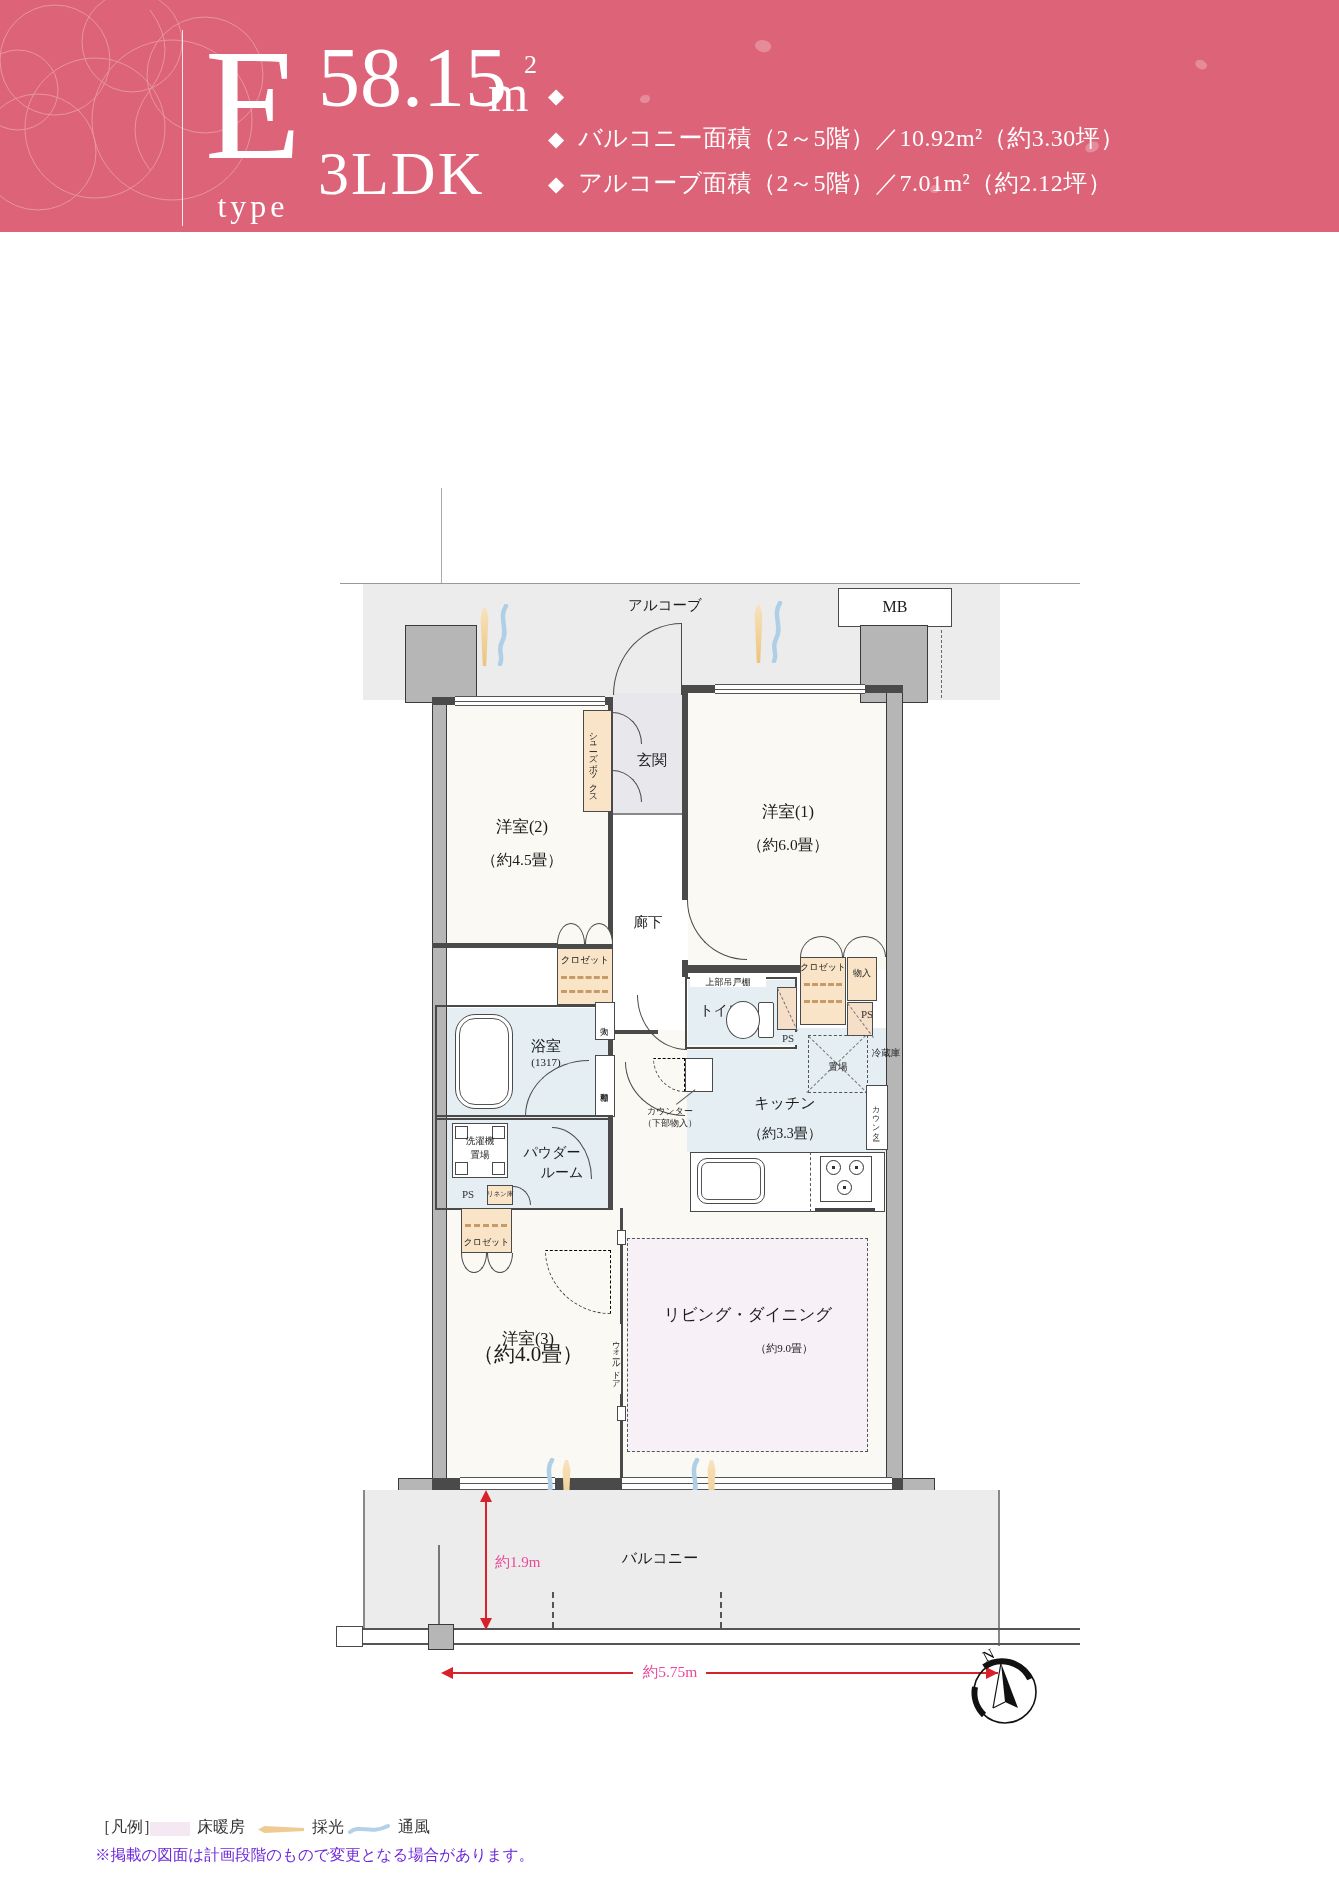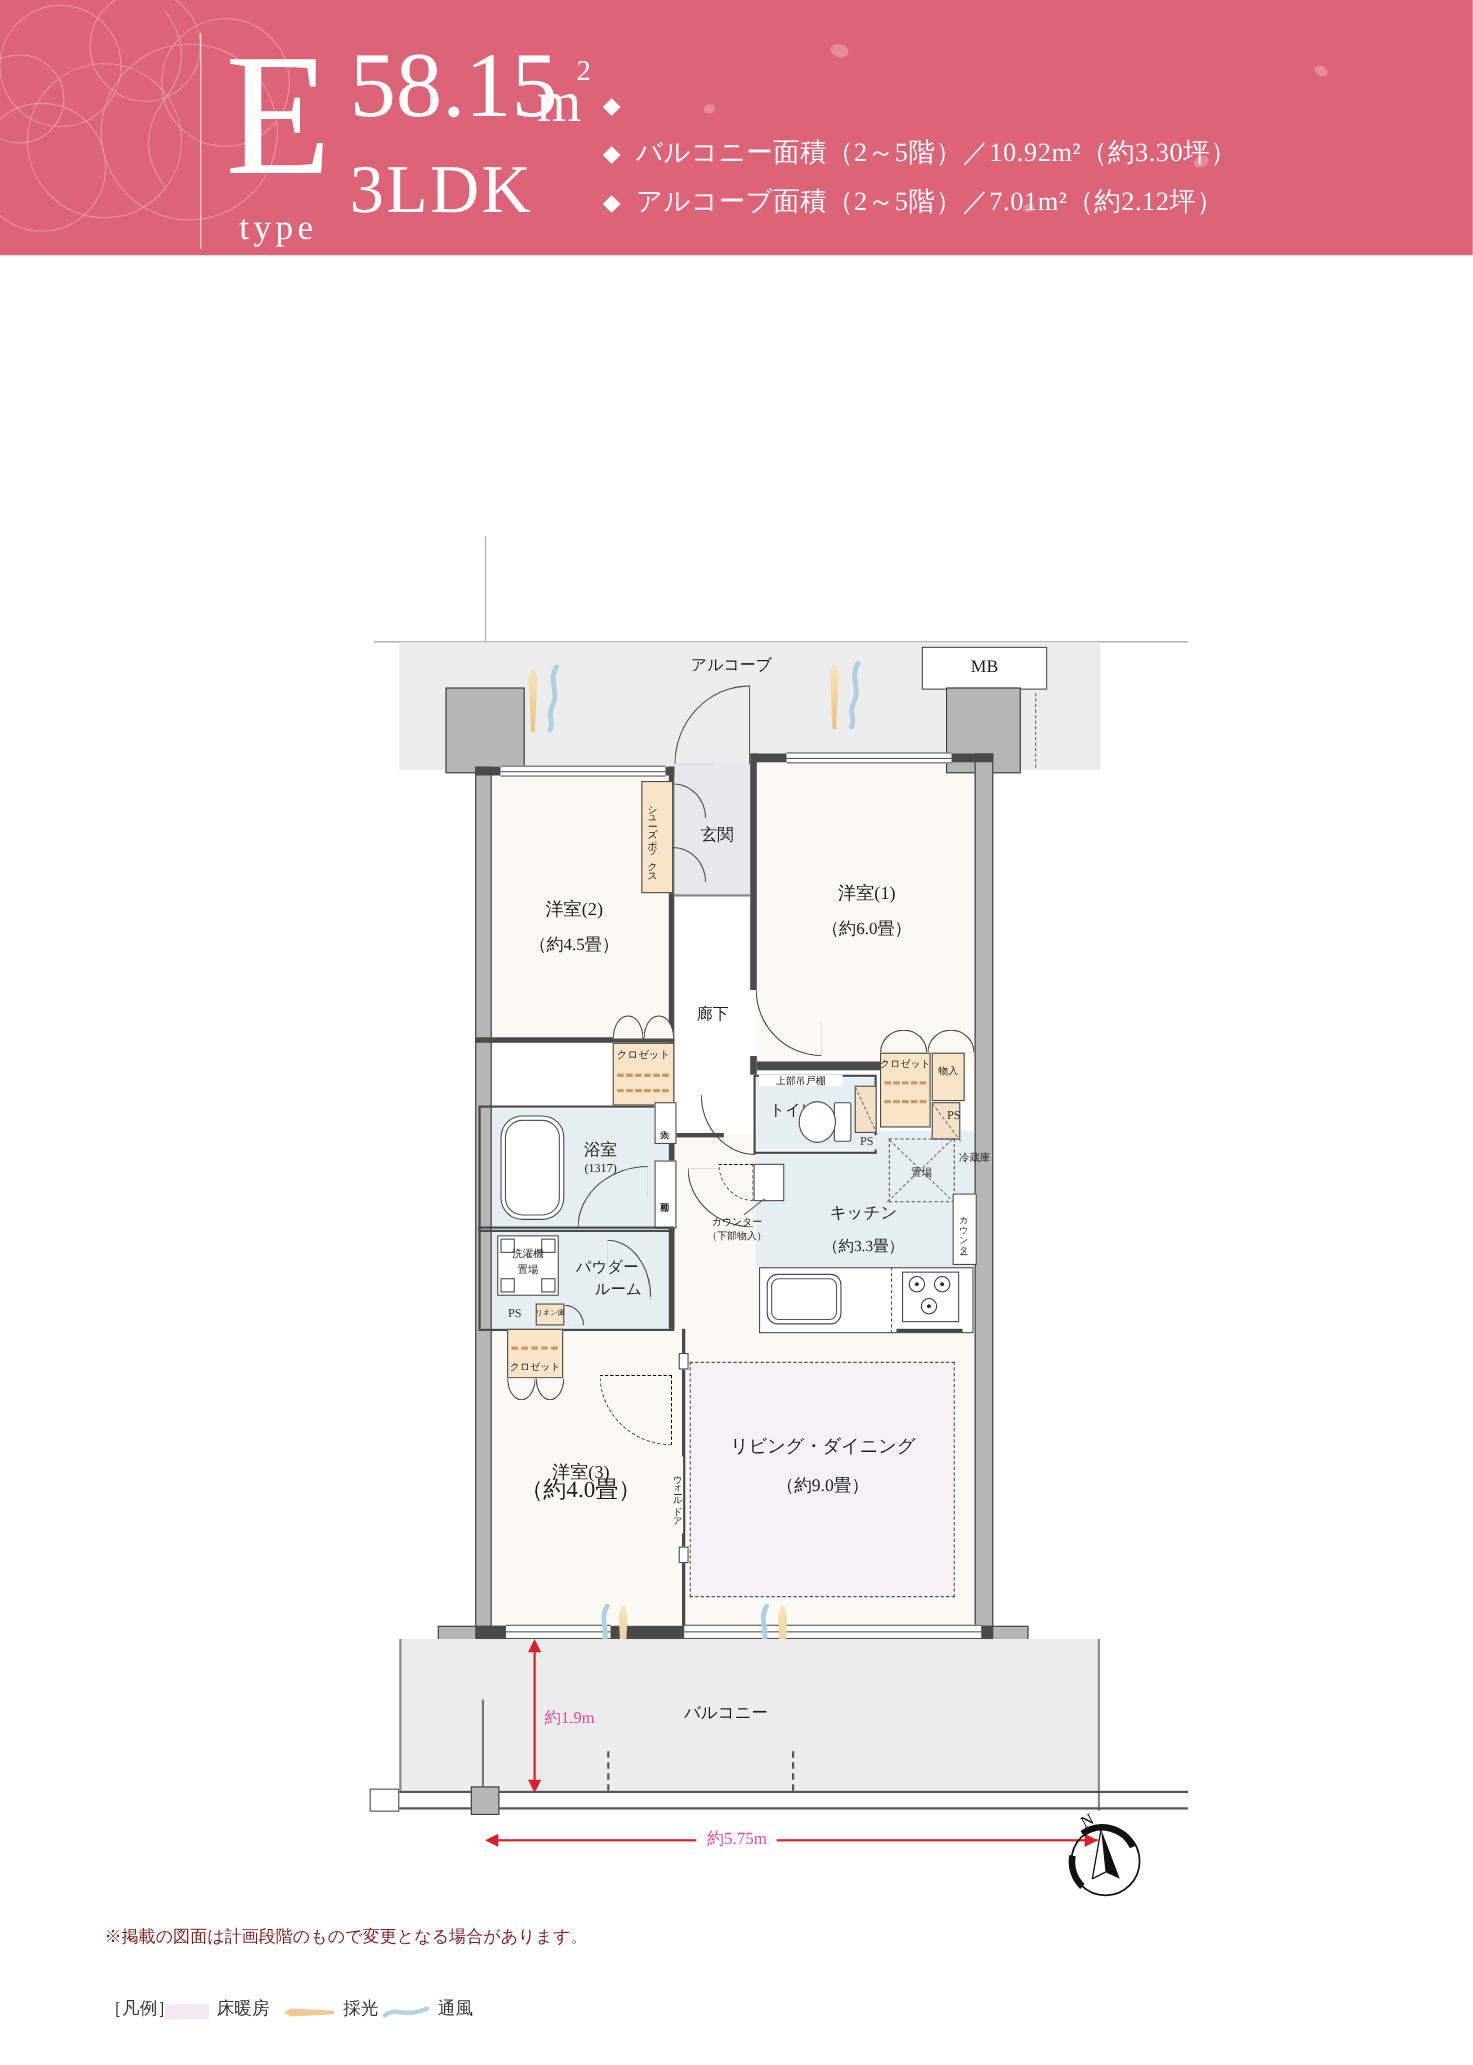--- a/index.html
+++ b/index.html
@@ -246,21 +246,21 @@
   <div class="arc arc-bl dsh" style="left:545px;top:1250px;width:66px;height:64px"></div>
   <div class="lbl" style="left:458px;top:1330px;width:140px;font-size:16.5px">洋室(3)</div>
   <div class="lbl" style="left:458px;top:1342px;width:140px;font-size:21px">（約4.0畳）</div>
 
   <div class="abs" style="left:620px;top:1208px;width:3px;height:270px;background:#4a4a4a"></div>
   <div class="box" style="left:617px;top:1230px;width:9px;height:15px"></div>
   <div class="box" style="left:617px;top:1406px;width:9px;height:15px"></div>
   <div class="lbl v" style="left:611px;top:1324px;height:70px;font-size:8.5px;letter-spacing:0;background:#fbf9f4">ウォールドア</div>
 
   <div class="lbl" style="left:662px;top:1306px;width:172px;font-size:16.5px">リビング・ダイニング</div>
-  <div class="lbl" style="left:704px;top:1342px;width:88px;font-size:16px">（約9.0畳）</div>
+  <div class="lbl" style="left:740px;top:1342px;width:88px;font-size:11px">（約9.0畳）</div>
 
   <div class="flame" style="left:478px;top:608px;width:13px;height:58px"></div>
   <svg class="abs" style="left:495px;top:604px" width="16" height="62">
       <path d="M11 2 C3 14 14 26 7 38 C2 47 9 52 5 60" fill="none" stroke="#afcfe6" stroke-width="4.5" stroke-linecap="round"></path>
     </svg>
   <div class="flame" style="left:752px;top:605px;width:13px;height:58px"></div>
   <svg class="abs" style="left:769px;top:601px" width="16" height="62">
       <path d="M11 2 C3 14 14 26 7 38 C2 47 9 52 5 60" fill="none" stroke="#afcfe6" stroke-width="4.5" stroke-linecap="round"></path>
     </svg>
   <svg class="abs" style="left:541px;top:1458px" width="16" height="62">
@@ -306,15 +306,15 @@
 
   <div class="lbl" style="left:95px;top:1818px;width:62px;font-size:16px;text-align:left;color:#333">［凡例］</div>
   <div class="abs" style="left:150px;top:1822px;width:40px;height:14px;background:#f4e9f2"></div>
   <div class="lbl" style="left:197px;top:1818px;width:60px;font-size:16px;text-align:left;color:#333">床暖房</div>
   <div class="abs" style="left:258px;top:1825px;width:46px;height:9px;background:#eecb92;clip-path:polygon(0 50%,14% 10%,100% 32%,100% 68%,14% 90%)"></div>
   <div class="lbl" style="left:312px;top:1818px;width:40px;font-size:16px;text-align:left;color:#333">採光</div>
   <svg class="abs" style="left:348px;top:1822px" width="42" height="14">
       <path d="M2 10 C12 2 22 13 40 4" fill="none" stroke="#b3d2e8" stroke-width="4" stroke-linecap="round"></path>
     </svg>
   <div class="lbl" style="left:398px;top:1818px;width:40px;font-size:16px;text-align:left;color:#333">通風</div>
-  <div class="lbl" style="left:95px;top:1752px;width:560px;font-size:15.5px;text-align:left;color:#7f1d1d">※掲載の図面は計画段階のもので変更となる場合があります。</div>
+  <div class="lbl" style="left:95px;top:1846px;width:560px;font-size:15.5px;text-align:left;color:#6d28d9">※掲載の図面は計画段階のもので変更となる場合があります。</div>
 
 </div>
 
 </body></html>

